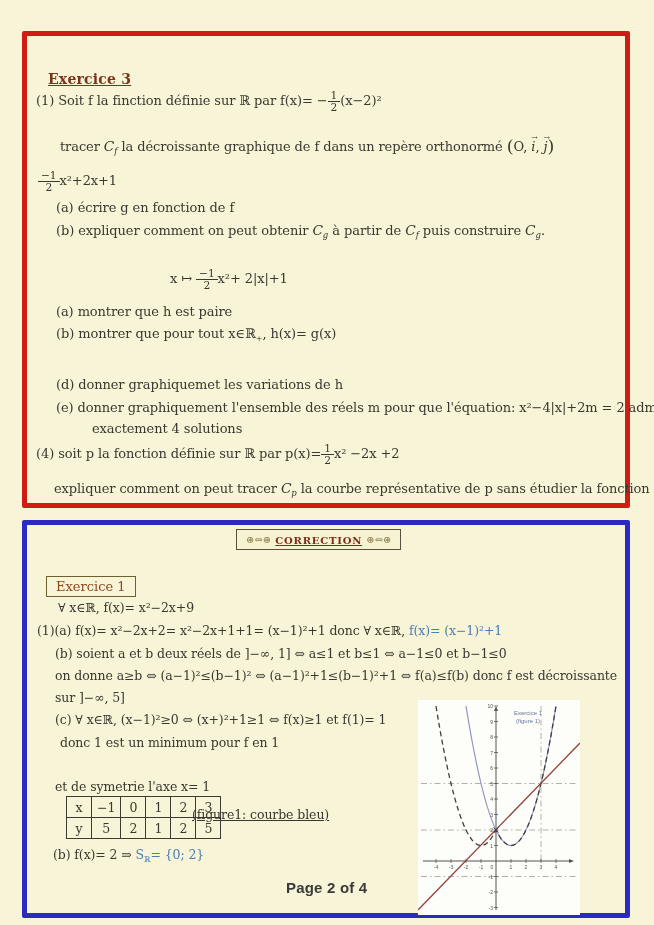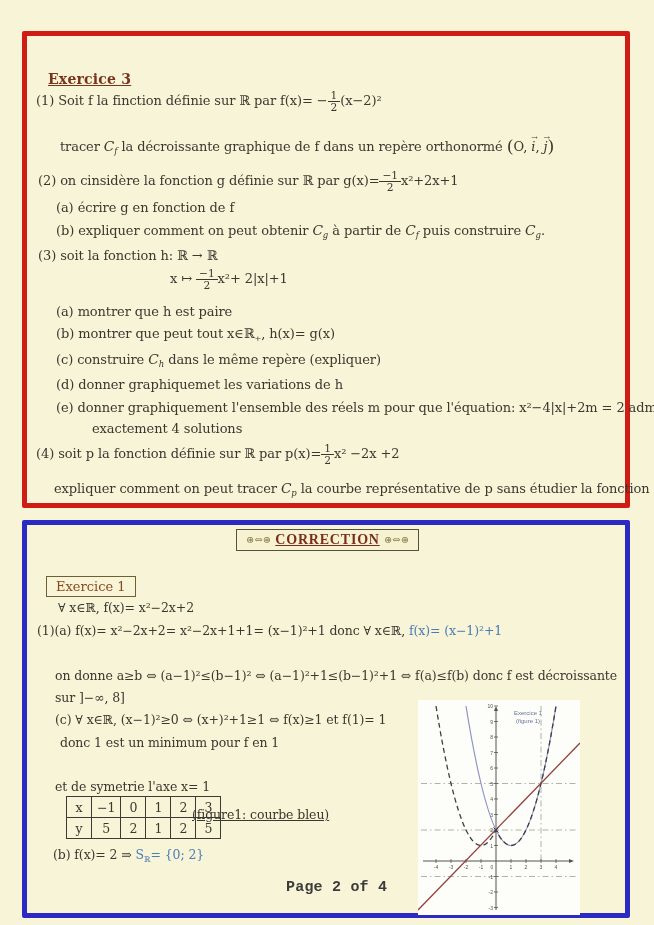--- a/index.html
+++ b/index.html
@@ -24,91 +24,90 @@
   .cc sub,.sb{font-size:0.62em;vertical-align:-0.4em;letter-spacing:0;}
   .bp{font-size:1.35em;vertical-align:-0.08em;}
   .vec{position:relative;display:inline-block;font-style:italic;}
   .vec::after{content:"→";position:absolute;left:0;top:-0.78em;font-size:0.6em;font-style:normal;}
   .mb{color:#4a7cb5;}
   .corr-lines{font-size:12.5px;}
   .corr-box{
     position:absolute;left:236px;top:529px;padding:2px 9px;
     border:1px solid #56503e;background:#f7f2d2;white-space:pre;
   }
-  .corr-title{font-size:14px;font-weight:bold;color:#7b2d1a;text-decoration:underline;letter-spacing:0.8px;font-family:Liberation Serif, serif;}
+  .corr-title{font-size:10px;font-weight:bold;color:#7b2d1a;text-decoration:underline;letter-spacing:0.8px;}
   .deco{font-size:10px;color:#8a7c4a;vertical-align:0.1em;}
   .ex1-box{
     position:absolute;left:46px;top:576px;padding:2px 9px;
     border:1.5px solid #6e6030;color:#8a4a1e;font-size:13px;white-space:pre;
   }
   .undl{text-decoration:underline;}
   .vtab{position:absolute;left:66px;top:796px;border-collapse:collapse;}
   .vtab td{
     border:1.2px solid #3b3a33;height:20px;text-align:center;
     font-size:12.5px;padding:0 5px;min-width:14px;
   }
   .fig-note{font-size:12.5px;}
   .footer{
     position:absolute;left:286px;top:879px;
-    font-family:Liberation Mono, monospace;
+    font-family:Liberation Sans, sans-serif;
     font-weight:bold;font-size:15px;color:#3b3b3b;letter-spacing:0.2px;
   }
   .graph{position:absolute;left:418px;top:700px;}
 </style>
 </head>
 <body>
 
 <div class="page">
 
   <div class="box red-box"></div>
 
   <div class="ln ex-title" style="left:48px;top:71px">Exercice 3</div>
 
   <div class="ln" style="left:36px;top:90px"><span>(1) Soit f la finction définie sur ℝ par f(x)= −</span><span class="frac"><span class="num">1</span><span class="den">2</span></span><span>(x−2)²</span></div>
 
   <div class="ln" style="left:60px;top:136px"><span>tracer </span><span class="cc"><span>C</span><sub>f</sub></span><span> la décroissante graphique de f dans un repère orthonormé </span><span class="bp">(</span><span>O, </span><span class="vec">i</span><span>, </span><span class="vec">j</span><span class="bp">)</span></div>
 
-  <div class="ln" style="left:38px;top:170px"><span>(2) on cinsidère la fonction g définie sur ℝ par g(x)=</span><span class="frac"><span class="num">−1</span><span class="den">2</span></span><span>x²+2x+1</span></div>
+  <div class="ln" style="left:38px;top:170px"><span class="frac"><span class="num">−1</span><span class="den">2</span></span><span>x²+2x+1</span></div>
 
   <div class="ln" style="left:56px;top:222px"><span>(b) expliquer comment on peut obtenir </span><span class="cc"><span>C</span><sub>g</sub></span><span> à partir de </span><span class="cc"><span>C</span><sub>f</sub></span><span> puis construire </span><span class="cc"><span>C</span><sub>g</sub></span><span>.</span></div>
 
   <div class="ln" style="left:56px;top:200px">(a) écrire g en fonction de f</div>
 
-  <div class="ln" style="left:38px;top:248px">(3) soit la fonction h: ℝ → ℝ</div>
 
   <div class="ln" style="left:170px;top:268px"><span>x ↦ </span><span class="frac"><span class="num">−1</span><span class="den">2</span></span><span>x²+ 2|x|+1</span></div>
 
   <div class="ln" style="left:56px;top:304px">(a) montrer que h est paire</div>
 
-  <div class="ln" style="left:56px;top:326px"><span>(b) montrer que peut tout x∈ℝ</span><span class="sb">+</span><span>, h(x)= g(x)</span></div>
+  <div class="ln" style="left:56px;top:326px"><span>(b) montrer que pour tout x∈ℝ</span><span class="sb">+</span><span>, h(x)= g(x)</span></div>
 
-  <div class="ln" style="left:56px;top:351px"><span>(c) construire </span><span class="cc"><span>C</span><sub>h</sub></span><span> dans le même repère (expliquer)</span></div>
 
   <div class="ln" style="left:56px;top:377px">(d) donner graphiquemet les variations de h</div>
 
   <div class="ln" style="left:56px;top:400px">(e) donner graphiquement l'ensemble des réels m pour que l'équation: x²−4|x|+2m = 2 admet</div>
 
   <div class="ln" style="left:92px;top:421px">exactement 4 solutions</div>
 
   <div class="ln" style="left:36px;top:443px"><span>(4) soit p la fonction définie sur ℝ par p(x)=</span><span class="frac"><span class="num">1</span><span class="den">2</span></span><span>x² −2x +2</span></div>
 
   <div class="ln" style="left:54px;top:480px"><span>expliquer comment on peut tracer </span><span class="cc"><span>C</span><sub>p</sub></span><span> la courbe représentative de p sans étudier la fonction p</span></div>
 
   <div class="box blue-box"></div>
 
   <div class="corr-box"><span class="deco">⊛⇔⊛</span> <span class="corr-title">CORRECTION</span> <span class="deco">⊛⇔⊛</span></div>
 
   <div class="ex1-box">Exercice 1</div>
 
-  <div class="ln corr-lines" style="left:58px;top:600px">∀ x∈ℝ, f(x)= x²−2x+2</div>
+  <div class="ln corr-lines" style="left:58px;top:600px">∀ x∈ℝ, f(x)= x²−2x+9</div>
 
   <div class="ln corr-lines" style="left:37px;top:623px"><span>(1)(a) f(x)= x²−2x+2= x²−2x+1+1= (x−1)²+1 donc ∀ x∈ℝ, </span><span class="mb">f(x)= (x−1)²+1</span></div>
 
+  <div class="ln corr-lines" style="left:55px;top:646px">(b) soient a et b deux réels de ]−∞, 1] ⇔ a≤1 et b≤1 ⇔ a−1≤0 et b−1≤0</div>
   <div class="ln corr-lines" style="left:55px;top:668px">on donne a≥b ⇔ (a−1)²≤(b−1)² ⇔ (a−1)²+1≤(b−1)²+1 ⇔ f(a)≤f(b) donc f est décroissante</div>
-  <div class="ln corr-lines" style="left:55px;top:690px">sur ]−∞, 8]</div>
+  <div class="ln corr-lines" style="left:55px;top:690px">sur ]−∞, 5]</div>
   <div class="ln corr-lines" style="left:55px;top:712px">(c) ∀ x∈ℝ, (x−1)²≥0 ⇔ (x+)²+1≥1 ⇔ f(x)≥1 et f(1)= 1</div>
   <div class="ln corr-lines" style="left:60px;top:735px">donc 1 est un minimum pour f en 1</div>
   <div class="ln corr-lines" style="left:55px;top:779px">et de symetrie l'axe x= 1</div>
 
   <table class="vtab">
     <tbody>
         <tr>
       <td>x</td>
       <td>−1</td>
       <td>0</td>

